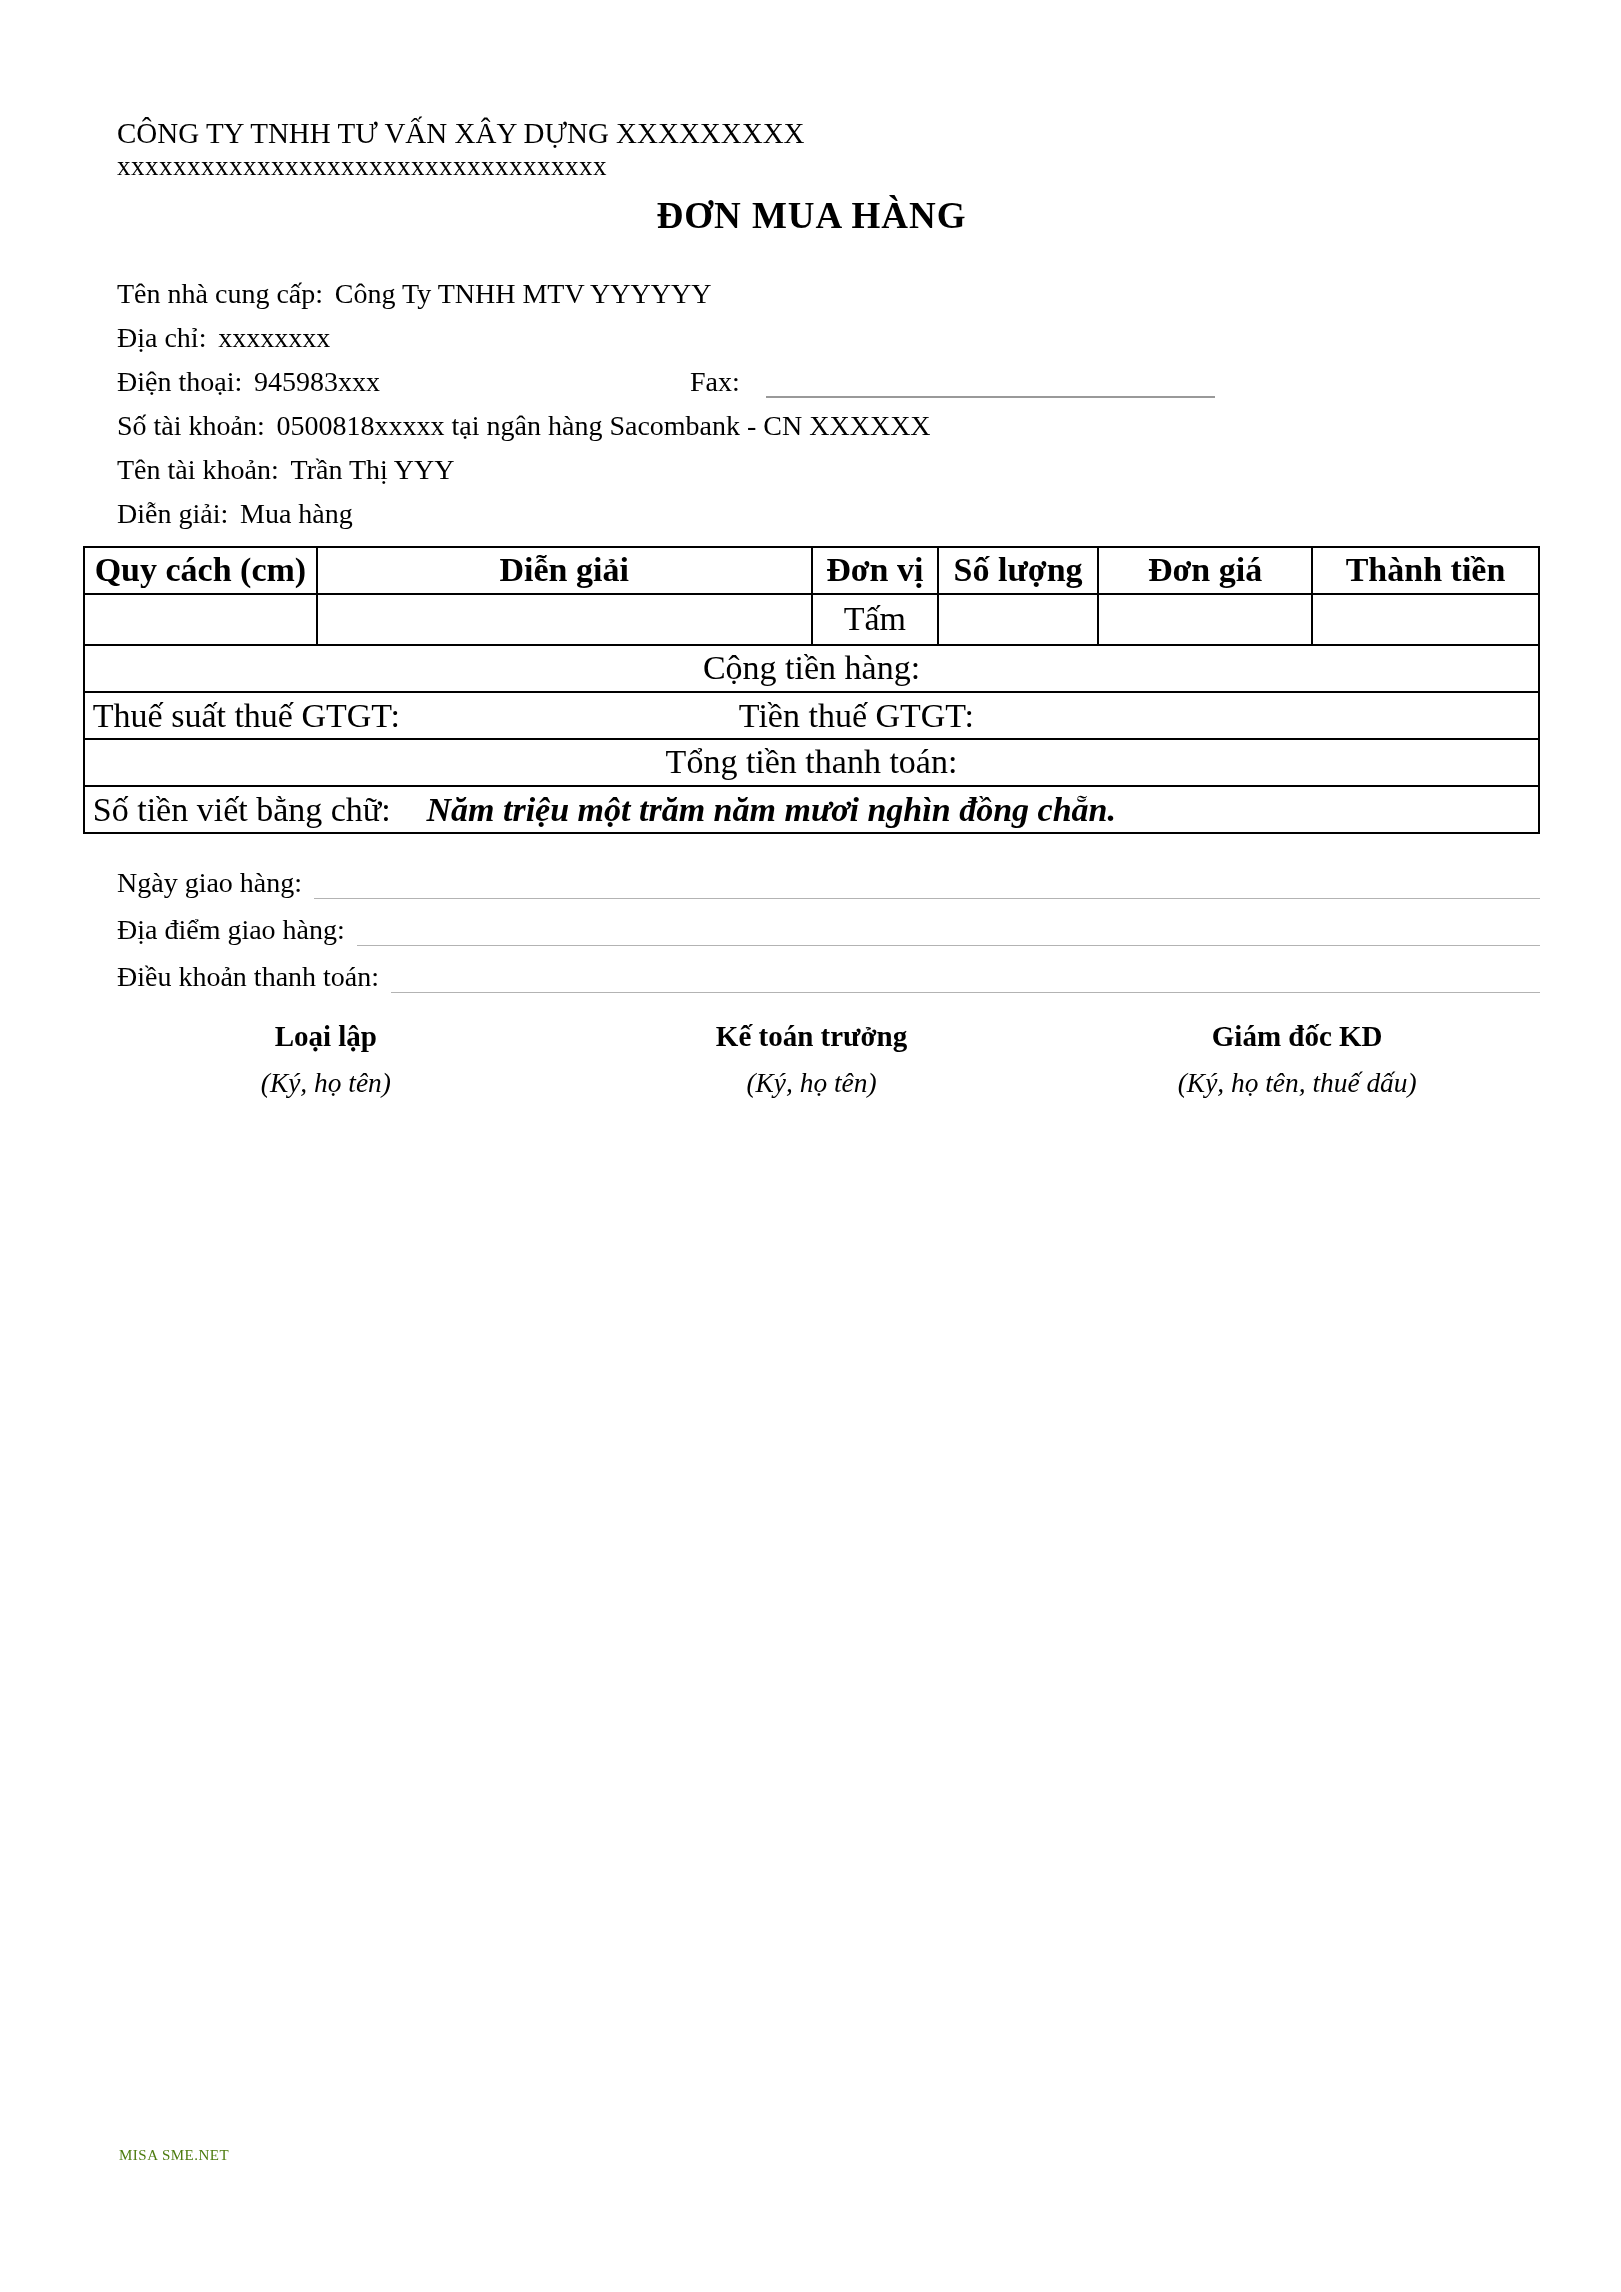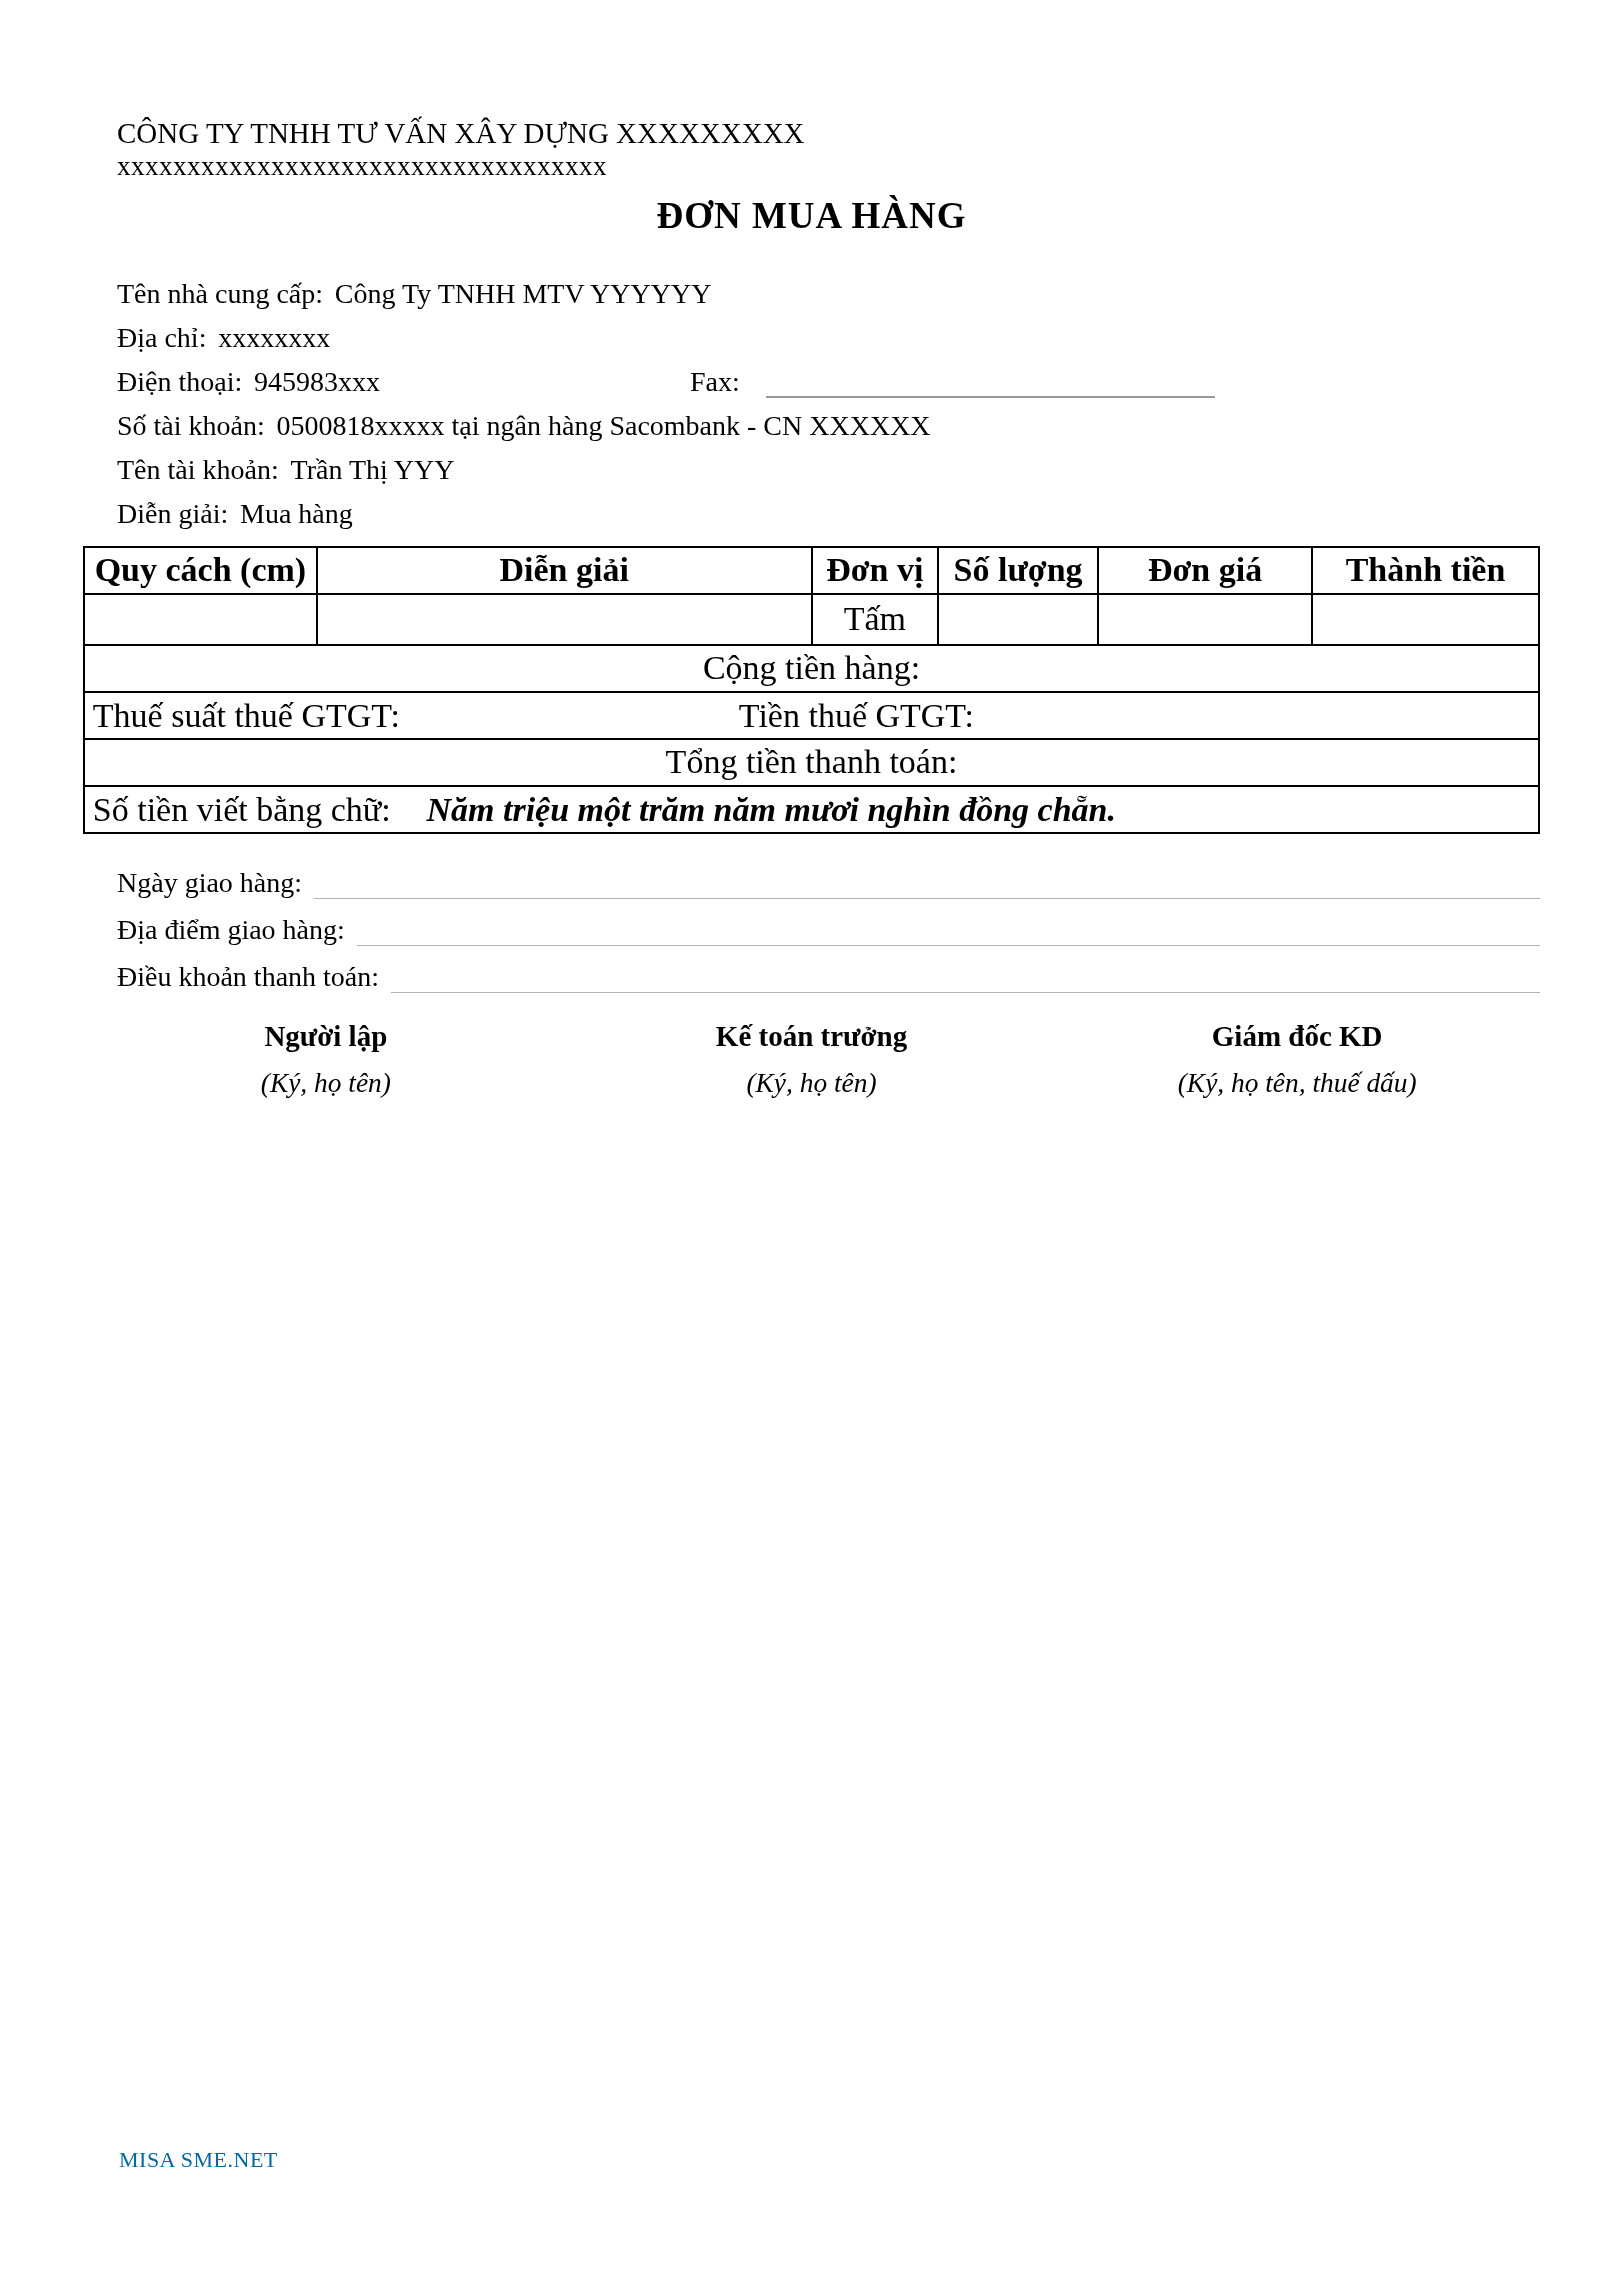--- a/index.html
+++ b/index.html
@@ -167,22 +167,22 @@
   .sig-sub {
     font-style: italic;
     font-size: 27.4px;
     line-height: 45px;
   }
   
   .footer-brand {
     position: absolute;
     left: 119px;
     top: 2147px;
-    font-size: 22px;
-    color: #0369a1;
+    font-size: 15px;
+    color: #4d7c0f;
     letter-spacing: 0.5px;
   }
 </style>
 </head>
 <body>
 
 <div class="content">
 
   <div class="company">
     <div class="company-line1">CÔNG TY TNHH TƯ VẤN XÂY DỰNG XXXXXXXXX</div>
@@ -280,21 +280,21 @@
       <span class="delivery-underline"><span></span></span>
     </div>
     <div class="delivery-row">
       <span>Điều khoản thanh toán:</span>
       <span class="delivery-underline"><span></span></span>
     </div>
   </div>
 
   <div class="signatures">
     <div class="sig-col">
-      <div class="sig-title">Người lập</div>
+      <div class="sig-title">Loại lập</div>
       <div class="sig-sub">(Ký, họ tên)</div>
     </div>
     <div class="sig-col">
       <div class="sig-title">Kế toán trưởng</div>
       <div class="sig-sub">(Ký, họ tên)</div>
     </div>
     <div class="sig-col">
       <div class="sig-title">Giám đốc KD</div>
       <div class="sig-sub">(Ký, họ tên, thuế dấu)</div>
     </div>

